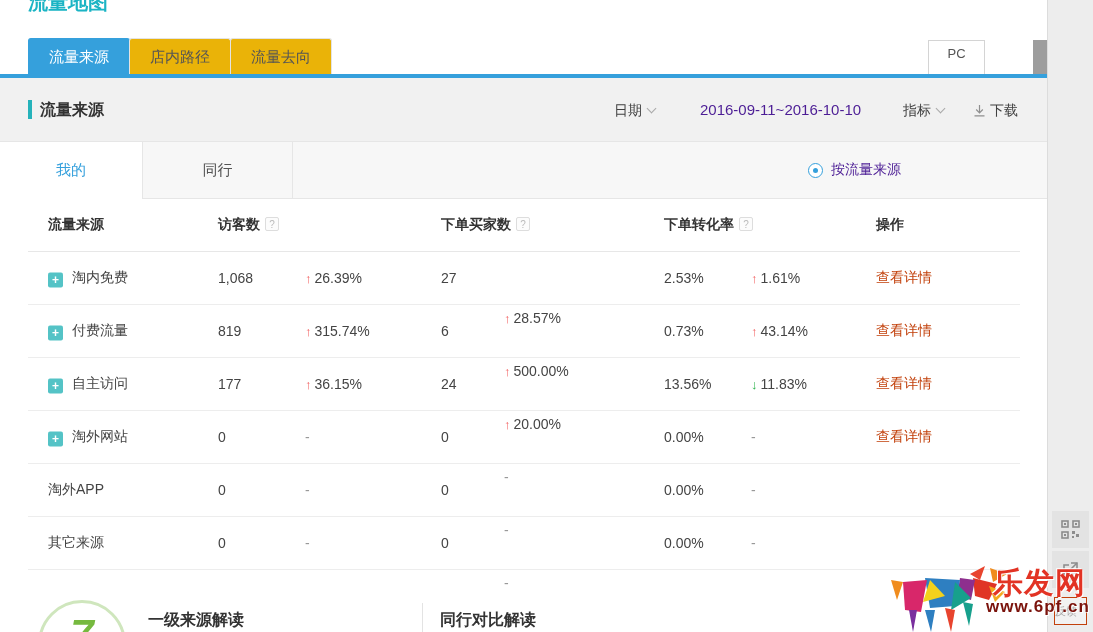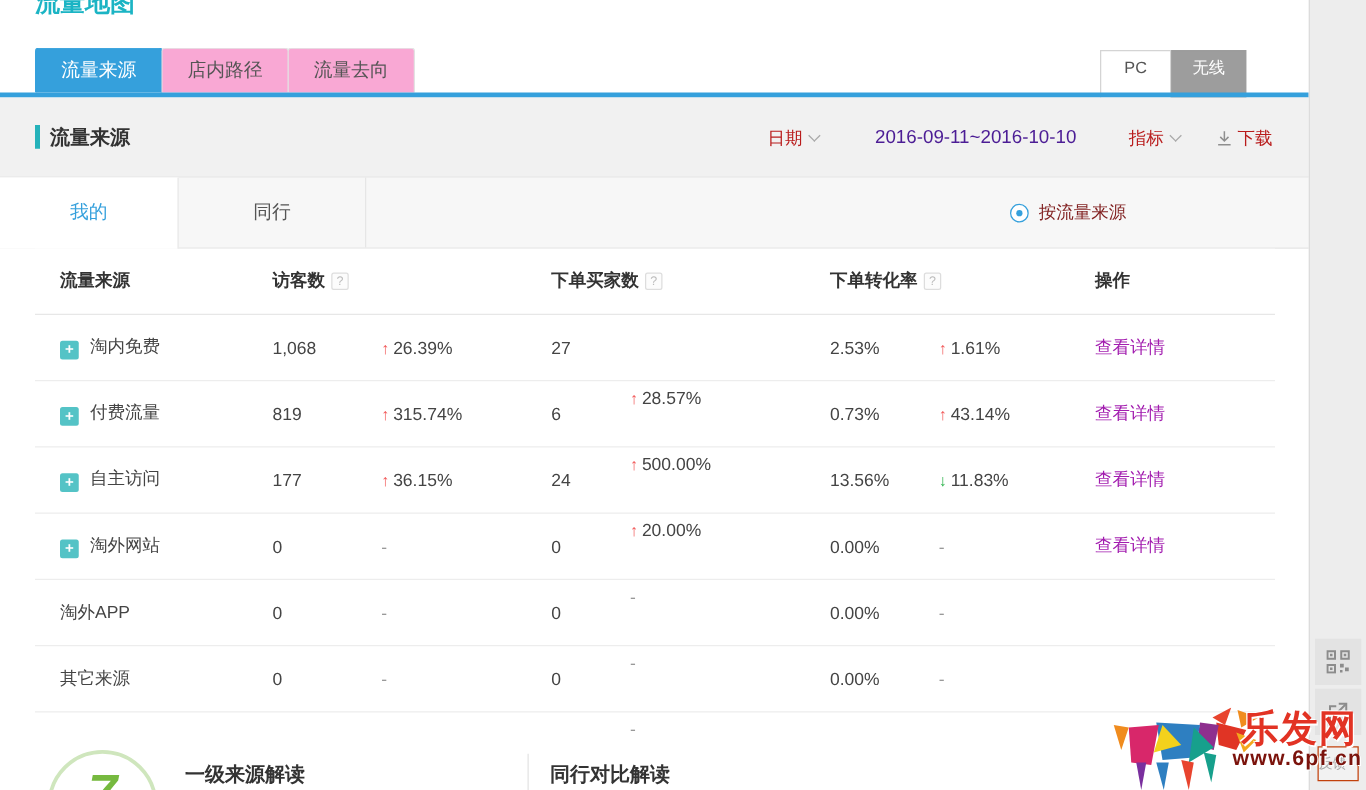--- a/index.html
+++ b/index.html
@@ -5,73 +5,73 @@
   * { margin:0; padding:0; box-sizing:border-box; }
   html,body { background:#fff; }
   body { font-family:"Liberation Sans","DejaVu Sans",sans-serif; }
   .screen { position:relative; width:1093px; height:632px; background:#fff; overflow:hidden; }
 
   
   .page-title { position:absolute; left:28px; top:-11px; font-size:20px; font-weight:bold; color:#1bb4c4; }
 
   
   .tabbar { position:absolute; left:28px; top:38px; display:flex; }
-  .tab { height:36px; line-height:36px; padding:0 20px; font-size:15px; color:#555; background:#f9a8d4;
+  .tab { height:36px; line-height:36px; padding:0 20px; font-size:15px; color:#555; background:#eab308;
          border:1px solid #e3e3e3; border-bottom:none; border-radius:3px 3px 0 0; margin-right:-1px; cursor:pointer; }
   .tab.active { background:#35a0dc; color:#fff; border-color:#35a0dc; }
   .blue-line { position:absolute; left:0; top:74px; width:1047px; height:4px; background:#35a0dc; }
 
   
   .device-toggle { position:absolute; left:880px; top:40px; display:flex; }
-  .dev-btn { height:40px; line-height:26px; text-align:center; font-size:13px; cursor:pointer; }
+  .dev-btn { height:40px; line-height:26px; text-align:center; font-size:13px; cursor:pointer;margin-left:48px; }
   .dev-btn.pc { width:57px; background:#fff; border:1px solid #d4d4d4; color:#555; }
   .dev-btn.wireless { width:60px; background:#9d9d9d; color:#fff; border:1px solid #9d9d9d; }
 
   
   .panel-toolbar { position:absolute; left:0; top:78px; width:1047px; height:63px; background:#f1f1f1; }
   .accent-bar { position:absolute; left:28px; top:22px; width:4px; height:19px; background:#25b2ba; }
   .section-title { position:absolute; left:40px; top:22px; font-size:16px; font-weight:bold; color:#333; }
-  .tb-item { position:absolute; top:24px; font-size:14px; color:#b91c1c; cursor:pointer; white-space:nowrap; }
+  .tb-item { position:absolute; top:24px; font-size:14px; color:#404040; cursor:pointer; white-space:nowrap; }
   .chev { display:inline-block; width:7px; height:7px; border-right:1px solid #a8a8a8; border-bottom:1px solid #a8a8a8;
           transform:rotate(45deg); margin-left:6px; vertical-align:3px; }
   .date-value { position:absolute; left:700px; top:23px; font-size:15px; color:#4c1d95;text-align:center; }
   .dl-icon { vertical-align:-2px; margin-right:4px; }
 
   
   .subtab-strip { position:absolute; left:0; top:141px; width:1047px; height:58px; background:#f7f7f7;
                   border-top:1px solid #e6e6e6; border-bottom:1px solid #e6e6e6; }
   .subtab { position:absolute; top:0; height:56px; line-height:56px; text-align:center; font-size:15px;
             color:#555; cursor:pointer; border-right:1px solid #e6e6e6; }
   .subtab.mine { left:0; width:143px; background:#fff; color:#35a0dc; height:57px; z-index:2; }
   .subtab.peer { left:143px; width:150px; }
   .radio-group { position:absolute; top:0; height:56px; display:flex; align-items:center; cursor:pointer; }
   .rg1 { left:808px; } .rg2 { left:918px; }
   .radio { width:15px; height:15px; border:1px solid #c3c3c3; border-radius:50%; background:#fff; position:relative; }
   .radio.on { border-color:#35a0dc; }
   .radio.on::after { content:''; position:absolute; left:4px; top:4px; width:5px; height:5px; border-radius:50%; background:#35a0dc; }
-  .radio-label { margin-left:8px; font-size:14px; color:#7f1d1d; }
+  .radio-label { margin-left:8px; font-size:14px; color:#4c1d95; }
 
   
   .table { position:absolute; left:28px; top:199px; width:992px; background:#fff; }
   .thead, .trow { position:relative; height:53px; }
   .thead { border-bottom:1px solid #e7e7e7; }
   .trow { border-bottom:1px solid #ededed; }
   .cell { position:absolute; top:50%; transform:translateY(-50%); font-size:14px; color:#444; white-space:nowrap; }
   .th { font-weight:bold; color:#333; }
   .c-name { left:20px; } .c-visitors { left:190px; } .c-vchg { left:277px; }
   .c-buyers { left:413px; } .c-bchg { left:476px;margin-top:40px; } .c-conv { left:636px; }
   .c-cchg { left:723px;text-align:center; } .c-action { left:848px; }
   .help { display:inline-block; width:14px; height:14px; line-height:13px; border:1px solid #ddd; border-radius:2px;
           background:#fcfcfc; color:#bbb; font-size:10px; font-weight:normal; text-align:center; margin-left:5px; vertical-align:1px; cursor:pointer; }
   .expand { display:inline-block; width:15px; height:15px; line-height:14px; background:#54c3c6; color:#fff;
             border-radius:2px; text-align:center; font-size:12px; font-weight:bold; margin-right:9px; vertical-align:-2px; cursor:pointer; }
   .arrow { font-weight:bold; margin-right:3px; font-size:13px; }
   .arrow.up { color:#f25e5e; } .arrow.down { color:#2bb34b; }
   .dash { color:#999; }
-  .detail-link { color:#a21caf; text-decoration:none; cursor:pointer; }
+  .detail-link { color:#c2410c; text-decoration:none; cursor:pointer; }
 
   
   .badge-circle { position:absolute; left:38px; top:600px; width:88px; height:88px; border:3px solid #cfe6bd;
                   border-radius:50%; text-align:center; }
   .badge-glyph { display:inline-block; margin-top:8px; font-size:42px; font-weight:bold; color:#76b93f; font-style:italic; }
   .insight-title { position:absolute; top:610px; font-size:16px; font-weight:bold; color:#333; }
   .it-left { left:148px; } .it-right { left:440px; }
   .insight-divider { position:absolute; left:422px; top:603px; width:1px; height:29px; background:#e3e3e3; }
 
   

